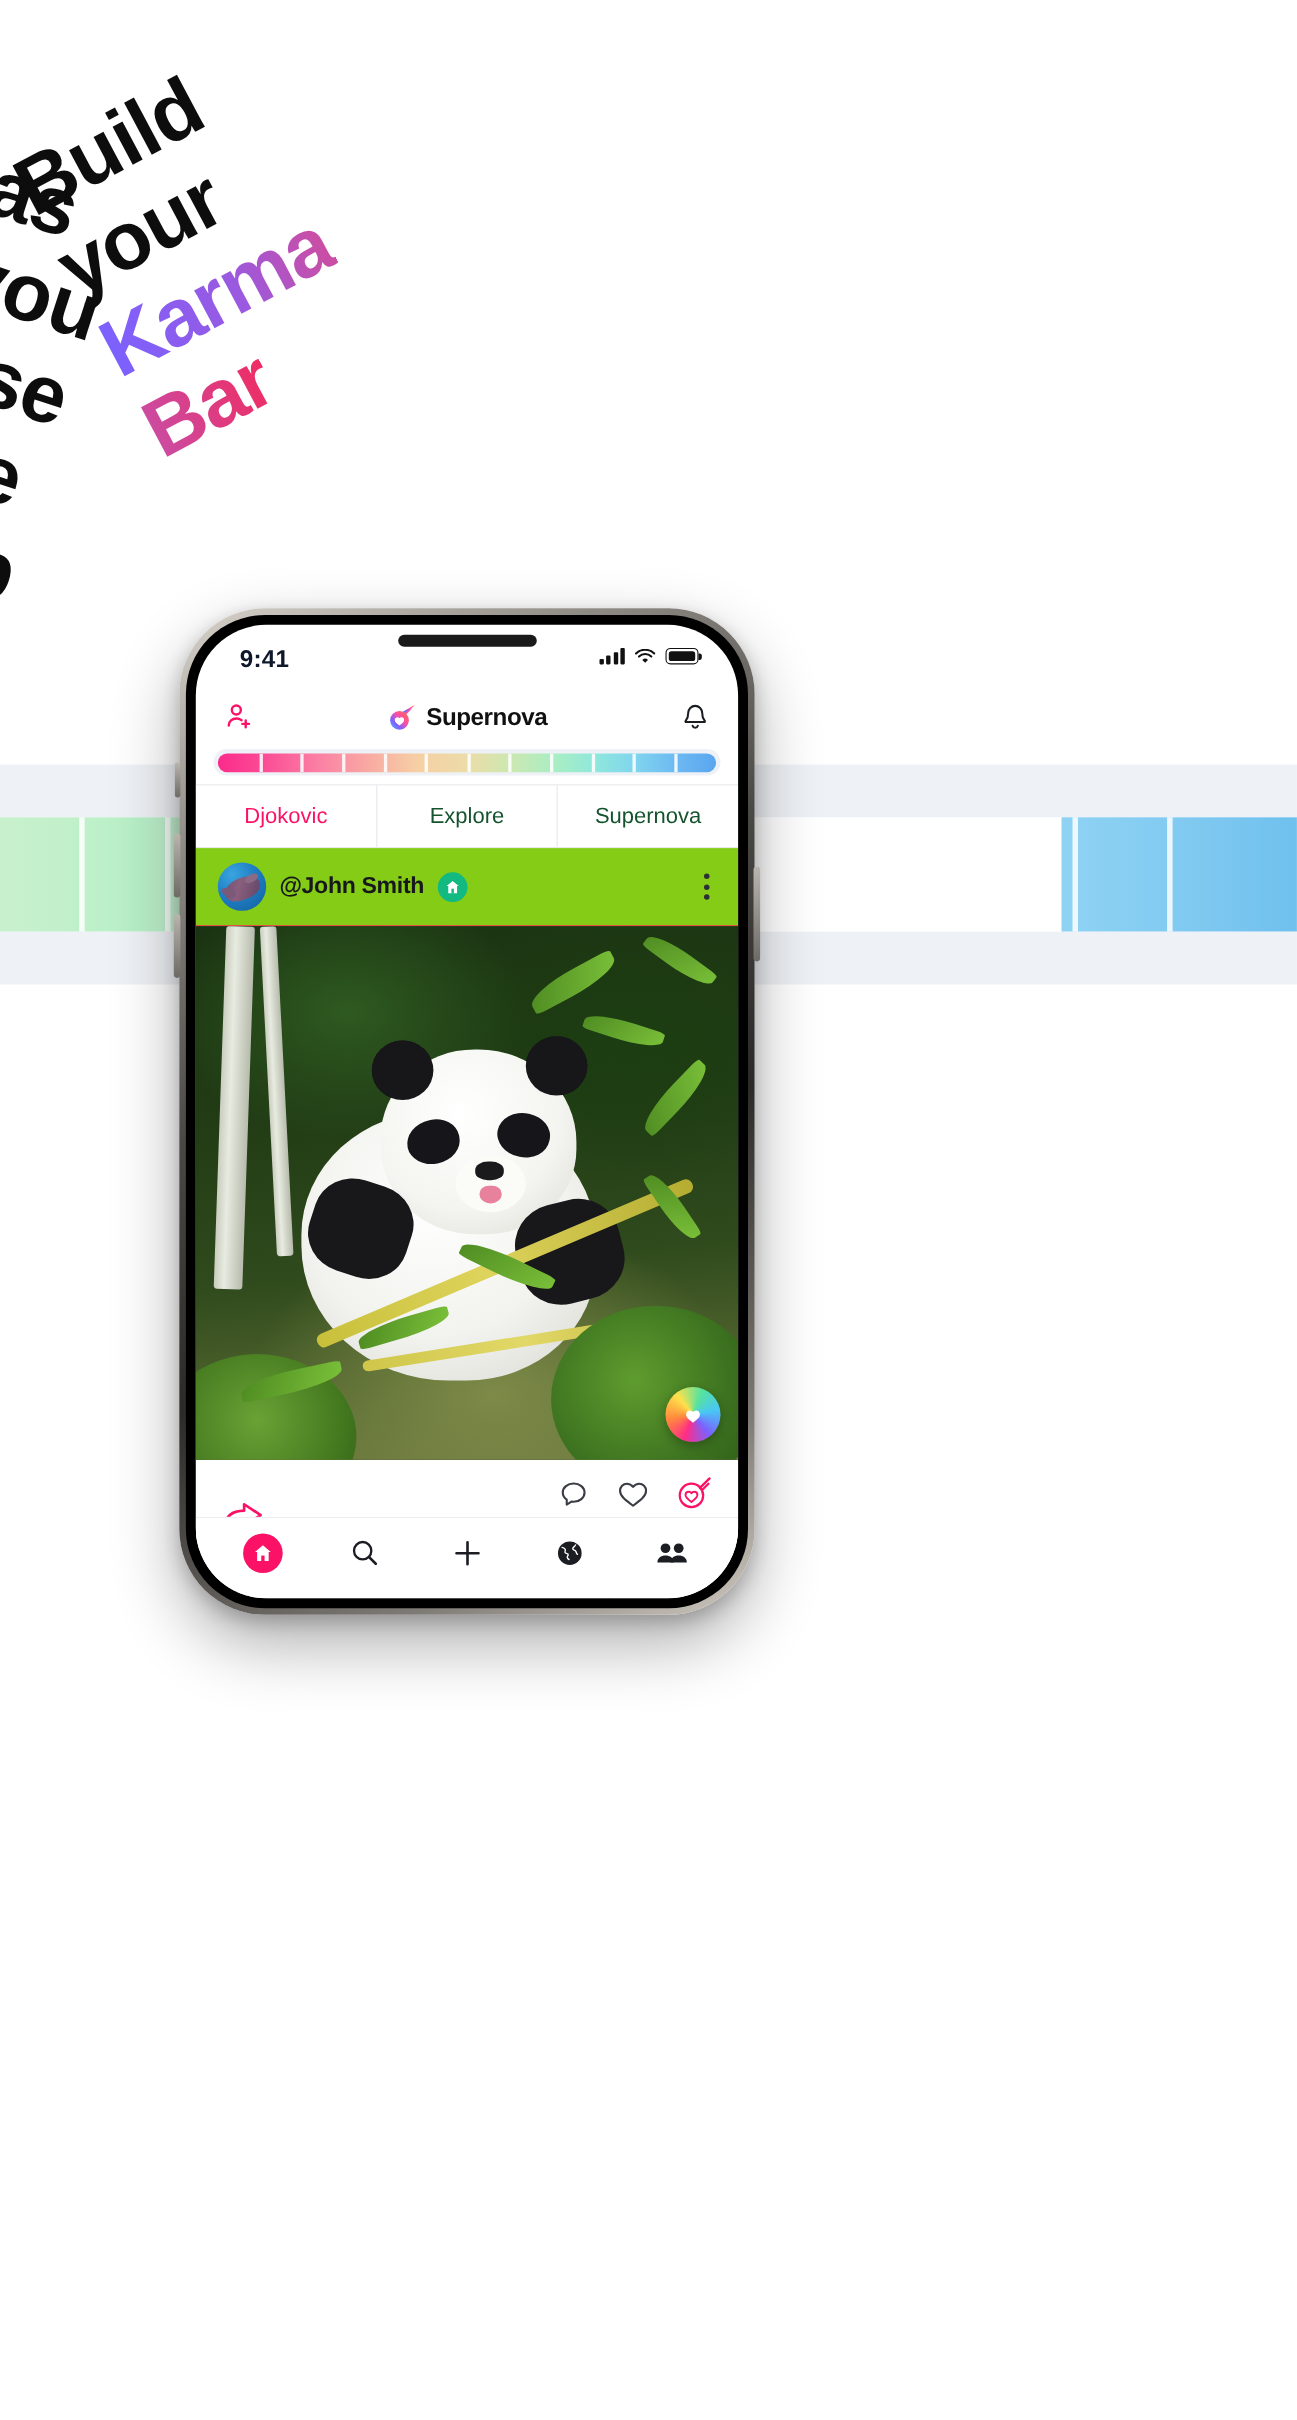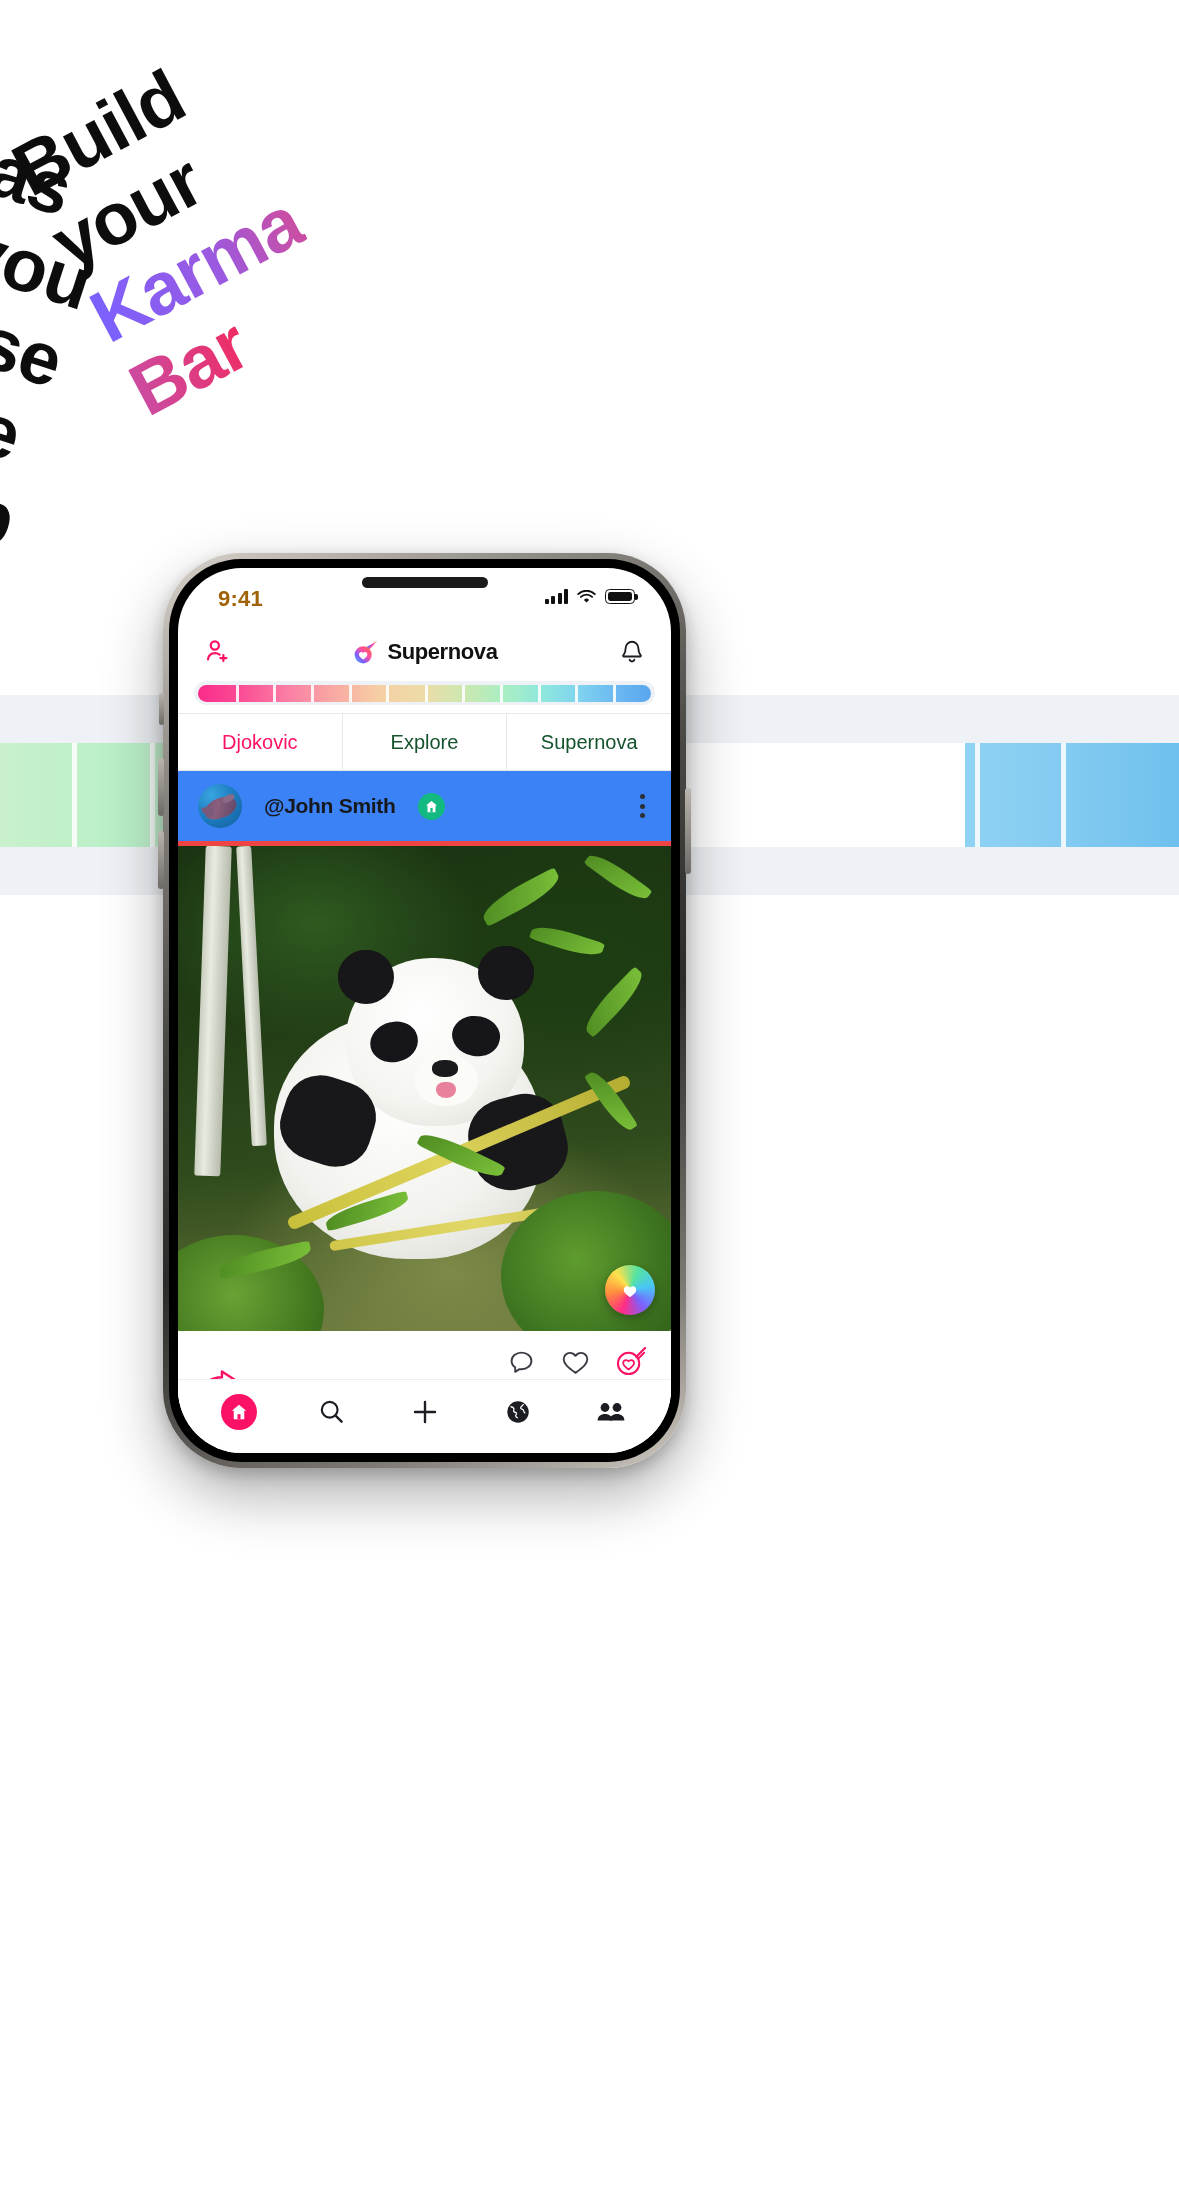--- a/index.html
+++ b/index.html
@@ -87,21 +87,21 @@
   .btn-silent{ left:-4px; top:140px; width:5px; height:32px; }
   .btn-vup{ left:-5px; top:205px; width:6px; height:58px; }
   .btn-vdn{ left:-5px; top:278px; width:6px; height:58px; }
   .btn-pwr{ right:-5px; top:235px; width:6px; height:86px; }
 
   
   .statusbar{
     height:58px; padding:18px 36px 0 40px;
     display:flex; align-items:flex-start; justify-content:space-between;
   }
-  .sb-time{ font-size:22px; font-weight:700; color:#a16207; letter-spacing:.2px; }
+  .sb-time{ font-size:22px; font-weight:700; color:#0f172a; letter-spacing:.2px; }
   .sb-right{ display:flex; align-items:center; gap:9px; margin-top:3px; }
   .sig{ display:flex; align-items:flex-end; gap:2.5px; height:15px; }
   .sig i{ width:4px; background:#111; border-radius:1px; display:block; }
   .sig i:nth-child(1){ height:5px; }
   .sig i:nth-child(2){ height:8px; }
   .sig i:nth-child(3){ height:11.5px; }
   .sig i:nth-child(4){ height:15px; }
   .batt{
     width:30px; height:15px; border:1.6px solid #111; border-radius:4.5px;
     position:relative; padding:1.6px;
@@ -155,23 +155,23 @@
   .tab{
     flex:1; text-align:center; padding:17px 0 16px;
     font-size:20px; color:#14532d; font-weight:500;
     border-right:1px solid #e6e8ec;
   }
   .tab:last-child{ border-right:none; }
   .tab.active{ color:#fb1266; font-weight:500; }
 
   
   .posthead{
-    display:flex; align-items:center; gap:22px;
-    padding:13px 20px; background:#3b82f6;
-    border-bottom:5px solid #ef4444;
+    display:flex; align-items:center; gap:12px;
+    padding:13px 20px; background:#84cc16;
+    border-bottom:1px solid #ef4444;
   }
   .avatar{
     width:44px; height:44px; border-radius:50%;
     background:radial-gradient(circle at 30% 25%, #39a5e0 0%, #1f7fc4 45%, #125e9c 100%);
     position:relative; overflow:hidden; flex:none;
   }
   .avatar .turtle{
     position:absolute; left:6px; top:14px; width:33px; height:20px;
     background:linear-gradient(120deg,#6b4f72 0%,#8a5f7d 40%,#5d4466 100%);
     border-radius:60% 45% 55% 40%;

